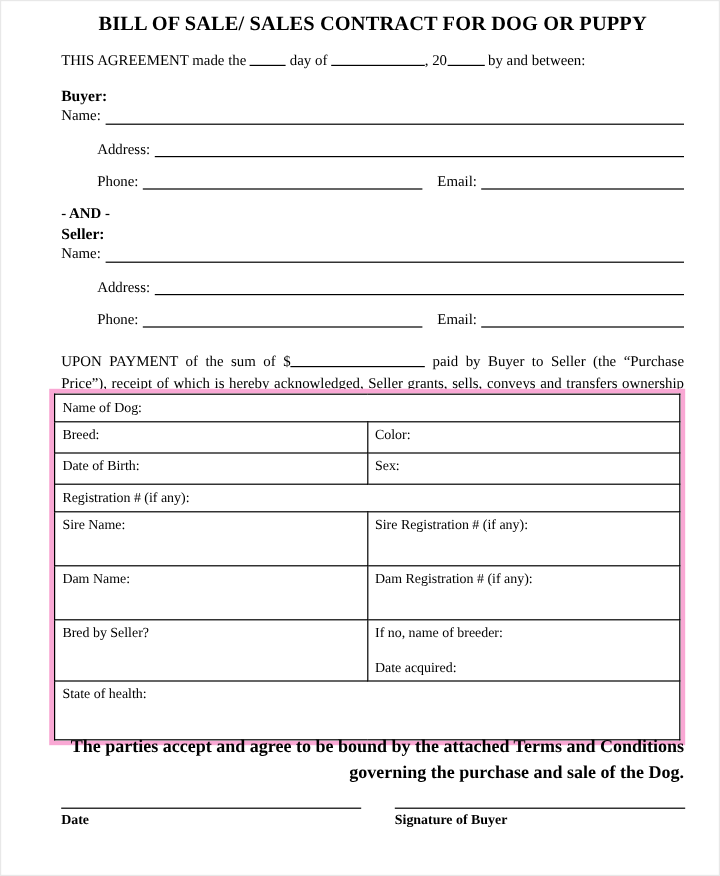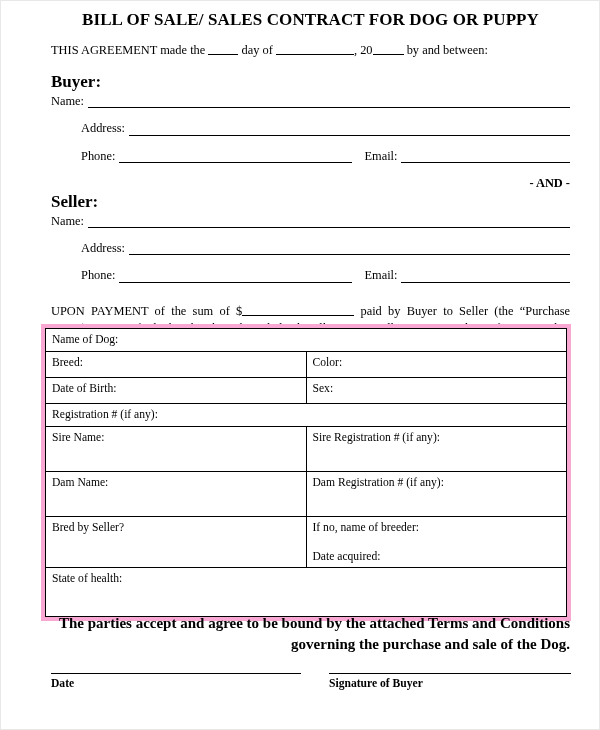--- a/index.html
+++ b/index.html
@@ -50,21 +50,21 @@
     display: inline-block;
     border-bottom: 1.4px solid #000;
     vertical-align: -1px;
   }
   .fill-day   { width: 30px; }
   .fill-month { width: 78px; }
   .fill-year  { width: 31px; }
 
   
   .party-label {
-    font-size: 17px;
+    font-size: 13px;
     font-weight: bold;
     margin-top: 14px;
     line-height: 1.18;
   }
   .field-row {
     display: flex;
     align-items: flex-end;
     font-size: 12.4px;
     margin-top: 2px;
     line-height: 1.15;
@@ -75,21 +75,21 @@
     border-bottom: 1.6px solid #000;
     height: 11px;
     margin-left: 4px;
   }
   .grow { flex: 1 1 auto; }
   .rule-phone { width: 233px; flex: 0 0 auto; }
   .rule-email { flex: 1 1 auto; }
   .email-label { margin-left: 12px; white-space: nowrap; }
 
   .and-sep {
-    text-align: right;
+    text-align: left;
     font-size: 12.4px;
     font-weight: bold;
     margin-top: 13px;
     margin-bottom: -13px;
   }
 
   
   .payment-para {
     font-size: 12.4px;
     text-align: justify;

